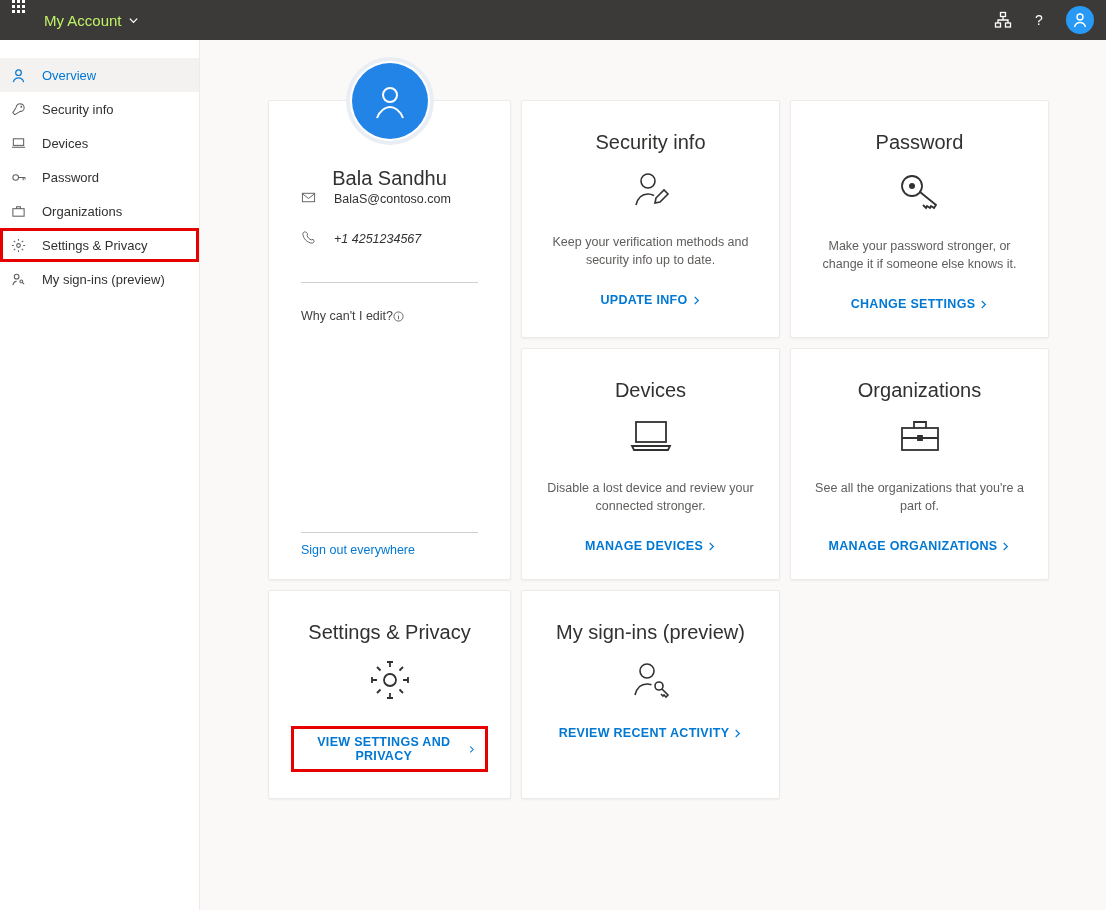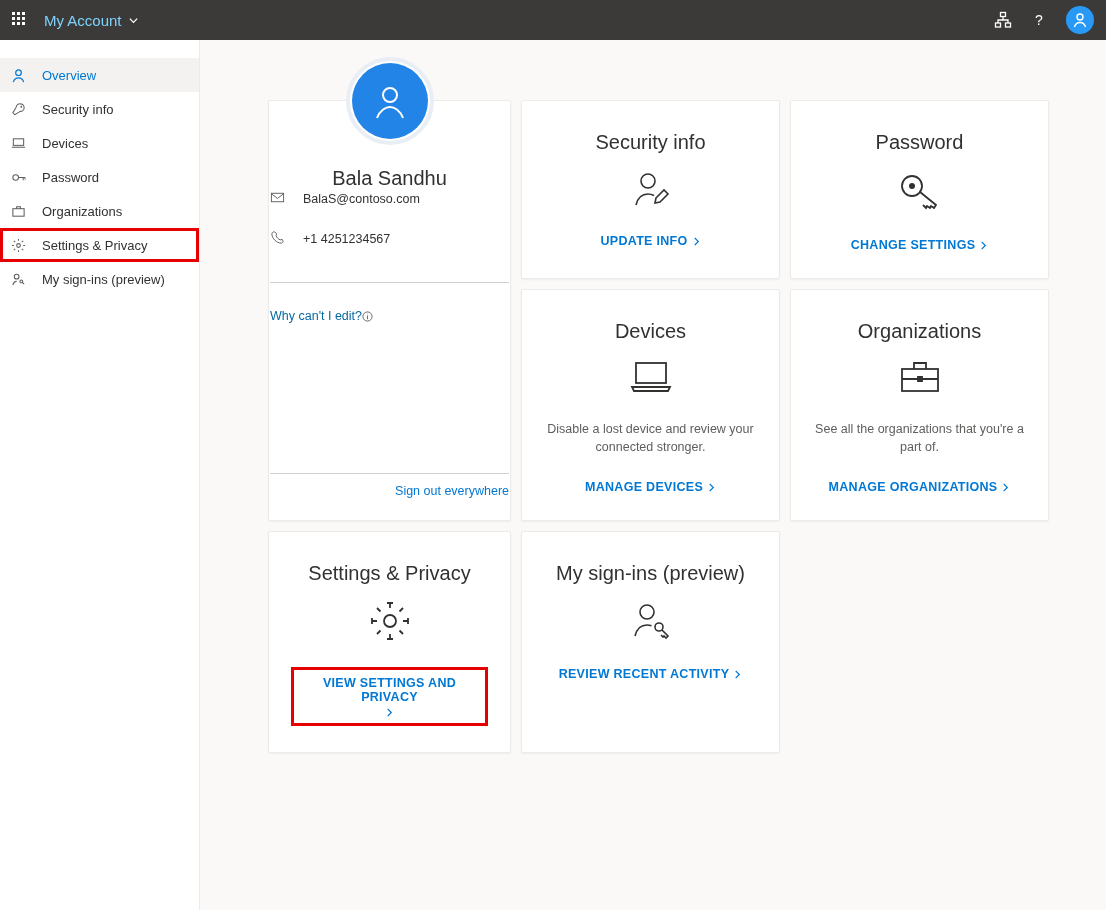--- a/index.html
+++ b/index.html
@@ -1,17 +1,17 @@
 <!DOCTYPE html>
 <html><head>
 <meta charset="utf-8">
 <style>
 * { box-sizing: border-box; margin: 0; padding: 0; }
 body { font-family: "Segoe UI", -apple-system, sans-serif; background: #faf9f8; color: #323130; width: 1106px; height: 910px; overflow: hidden; }
-.topbar { background: #3b3a39; height: 40px; display: flex; align-items: center; padding: 0 12px; color: #7dd3fc; }
+.topbar { background: #3b3a39; height: 40px; display: flex; padding: 0 12px; color: #bef264; }
 .waffle { width: 16px; height: 16px; display: grid; grid-template-columns: repeat(3,3px); grid-template-rows: repeat(3,3px); gap: 2px; margin-right: 16px; cursor: pointer; }
 .waffle span { background: #fff; }
 .topbar-title { font-size: 15px; font-weight: 400; display: flex; align-items: center; cursor: pointer; }
 .topbar-title svg { margin-left: 6px; }
 .topbar-spacer { flex: 1; }
 .topbar-icons { display: flex; align-items: center; gap: 18px; }
 .topbar-icon { width: 18px; height: 18px; display: flex; align-items: center; justify-content: center; cursor: pointer; }
 .avatar-badge { width: 28px; height: 28px; border-radius: 50%; background: #2899f5; display: flex; align-items: center; justify-content: center; cursor: pointer; }
 .layout { display: flex; height: calc(100% - 40px); }
 .sidebar { width: 200px; background: #fff; border-right: 1px solid #edebe9; padding-top: 18px; }
@@ -20,32 +20,32 @@
 .nav-item.active .nav-icon svg { stroke: #0078d4; fill: #0078d4; }
 .nav-icon { width: 16px; height: 16px; display: flex; align-items: center; justify-content: center; color: #605e5c; }
 .nav-item.highlight { border: 3px solid #e60000; padding: 6px 7px; }
 .content { flex: 1; padding: 60px 28px 20px 68px; overflow-y: auto; }
 .cards { display: grid; grid-template-columns: 243px 259px 259px; gap: 10px; }
 .card { background: #fff; border: 1px solid #edebe9; border-radius: 2px; box-shadow: 0 1px 2px rgba(0,0,0,0.05); padding: 30px 22px 26px; text-align: center; display: flex; flex-direction: column; align-items: center; }
 .card-title { font-size: 20px; font-weight: 400; color: #323130; margin-bottom: 14px; }
 .card-icon { margin-bottom: 20px; }
 .card-desc { font-size: 12.5px; color: #605e5c; line-height: 1.4; margin-bottom: 24px; }
 .card-action { font-size: 12.5px; font-weight: 600; color: #0078d4; letter-spacing: 0.3px; cursor: pointer; display: inline-flex; align-items: center; gap: 4px; }
-.card-action.highlight-box { border: 3px solid #e60000; padding: 6px 10px; flex-direction: column; }
-.profile-card { background: #fff; border: 1px solid #edebe9; border-radius: 2px; box-shadow: 0 1px 2px rgba(0,0,0,0.05); padding: 0 1px 22px; position: relative; grid-row: span 2; text-align: left; display: flex; flex-direction: column; align-items: center; }
+.card-action.highlight-box { border: 3px solid #e60000; padding: 6px 10px; }
+.profile-card { background: #fff; border: 1px solid #edebe9; border-radius: 2px; box-shadow: 0 1px 2px rgba(0,0,0,0.05); padding: 0 32px 22px; position: relative; grid-row: span 2; text-align: left; display: flex; flex-direction: column; align-items: center; }
 .profile-avatar-outer { width: 88px; height: 88px; margin-top: -44px; border-radius: 50%; border: 4px solid #e9eef5; background: #fff; display: flex; align-items: center; justify-content: center; }
 .profile-avatar { width: 76px; height: 76px; border-radius: 50%; background: #2284e6; display: flex; align-items: center; justify-content: center; }
 .profile-name { font-size: 20px; font-weight: 400; margin-top: 22px; text-align: center; }
 .profile-meta { font-size: 12.5px; color: #323130; display: flex; align-items: center; gap: 18px; width: 100%; }
 .profile-meta:first-of-type { margin-top: 34px; }
-.profile-meta + .profile-meta { margin-top: 22px; }
+.profile-meta + .profile-meta { margin-top: 22px; font-style: italic; }
 .profile-divider { height: 1px; background: #d2d0ce; width: 100%; margin-top: 34px; }
-.profile-why { font-size: 12.5px; color: #0369a1; text-align: left; width: 100%; margin-top: 26px; display: flex; align-items: center; gap: 0; }
+.profile-why { font-size: 12.5px; color: #404040; text-align: left; width: 100%; margin-top: 26px; display: flex; align-items: center; gap: 0; }
 .profile-spacer { flex: 1; }
-.profile-signout { font-size: 12.5px; color: #0078d4; text-align: right; width: 100%; margin-top: 10px; cursor: pointer; }
+.profile-signout { font-size: 12.5px; color: #0078d4; text-align: left; width: 100%; margin-top: 10px; cursor: pointer; }
 .chev { width: 9px; height: 9px; }
 </style>
 </head>
 <body>
 
 <div class="topbar">
   <div class="waffle">
       <span></span>
       <span></span>
       <span></span>
@@ -198,37 +198,39 @@
 
       <div class="card">
         <div class="card-title">Security info</div>
         <div class="card-icon">
           <svg width="42" height="42" viewBox="0 0 42 42">
               <circle cx="18" cy="13" r="7" fill="none" stroke="#323130" stroke-width="1.6"></circle>
               <path d="M6 37c2-8 7-11 12-11 2 0 4 .5 6 1.5" fill="none" stroke="#323130" stroke-width="1.6"></path>
               <path d="M26 30l8-8 4 4-8 8-5 1z" fill="none" stroke="#323130" stroke-width="1.6"></path>
             </svg>
         </div>
+        <div class="card-desc">Keep your verification methods and security info up to date.</div>
         <div class="card-action">
           <span>UPDATE INFO</span>
           <svg class="chev" viewBox="0 0 10 10">
               <path d="M3 1l4 4-4 4" fill="none" stroke="#0078d4" stroke-width="1.4"></path>
             </svg>
         </div>
       </div>
 
       <div class="card">
         <div class="card-title">Password</div>
         <div class="card-icon">
           <svg width="46" height="46" viewBox="0 0 46 46">
               <circle cx="15" cy="18" r="10" fill="none" stroke="#323130" stroke-width="1.8"></circle>
               <circle cx="15" cy="18" r="3" fill="#323130"></circle>
               <path d="M23 24l16 13-2 3-3-2-1 2-3-2-1 2-3-3" fill="none" stroke="#323130" stroke-width="1.8"></path>
             </svg>
         </div>
+        <div class="card-desc">Make your password stronger, or change it if someone else knows it.</div>
         <div class="card-action">
           <span>CHANGE SETTINGS</span>
           <svg class="chev" viewBox="0 0 10 10">
               <path d="M3 1l4 4-4 4" fill="none" stroke="#0078d4" stroke-width="1.4"></path>
             </svg>
         </div>
       </div>
 
       <div class="card">
         <div class="card-title">Devices</div>

